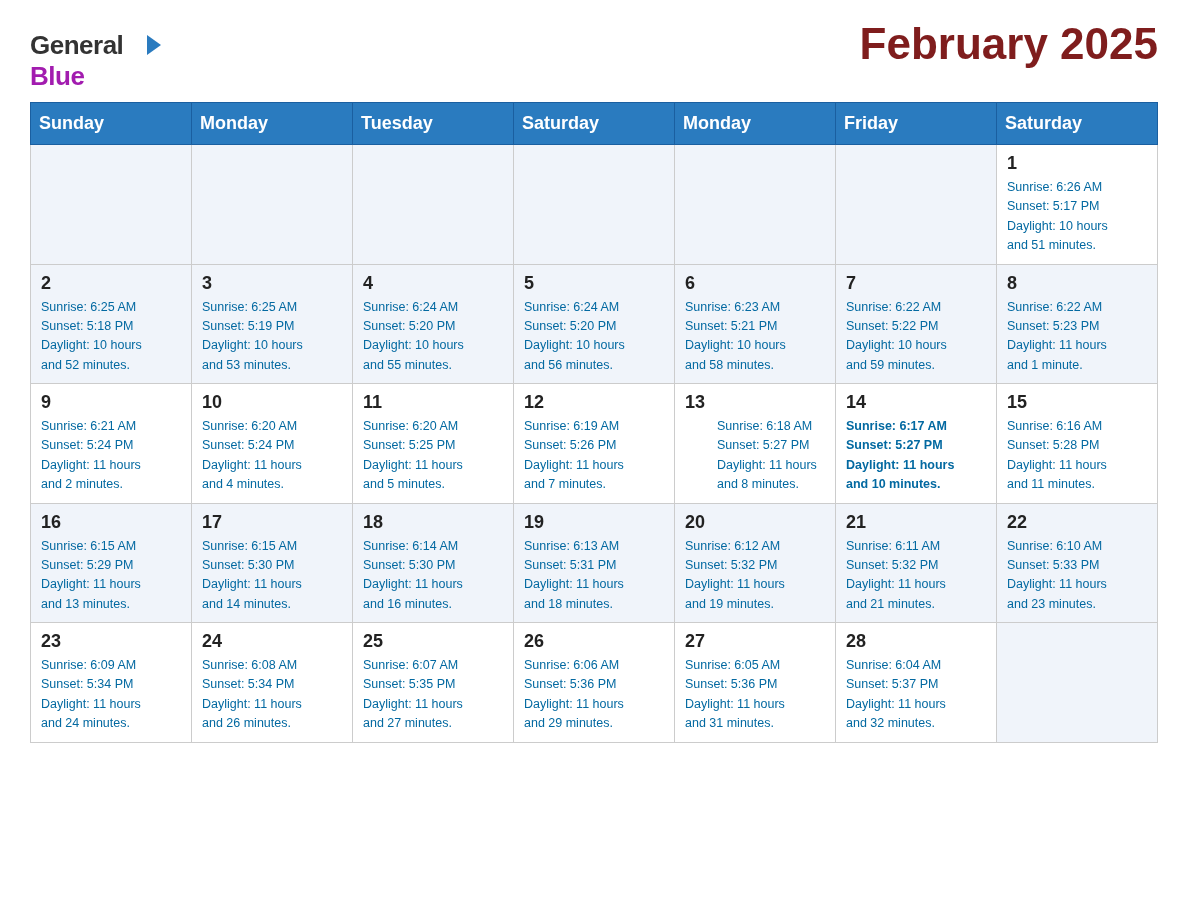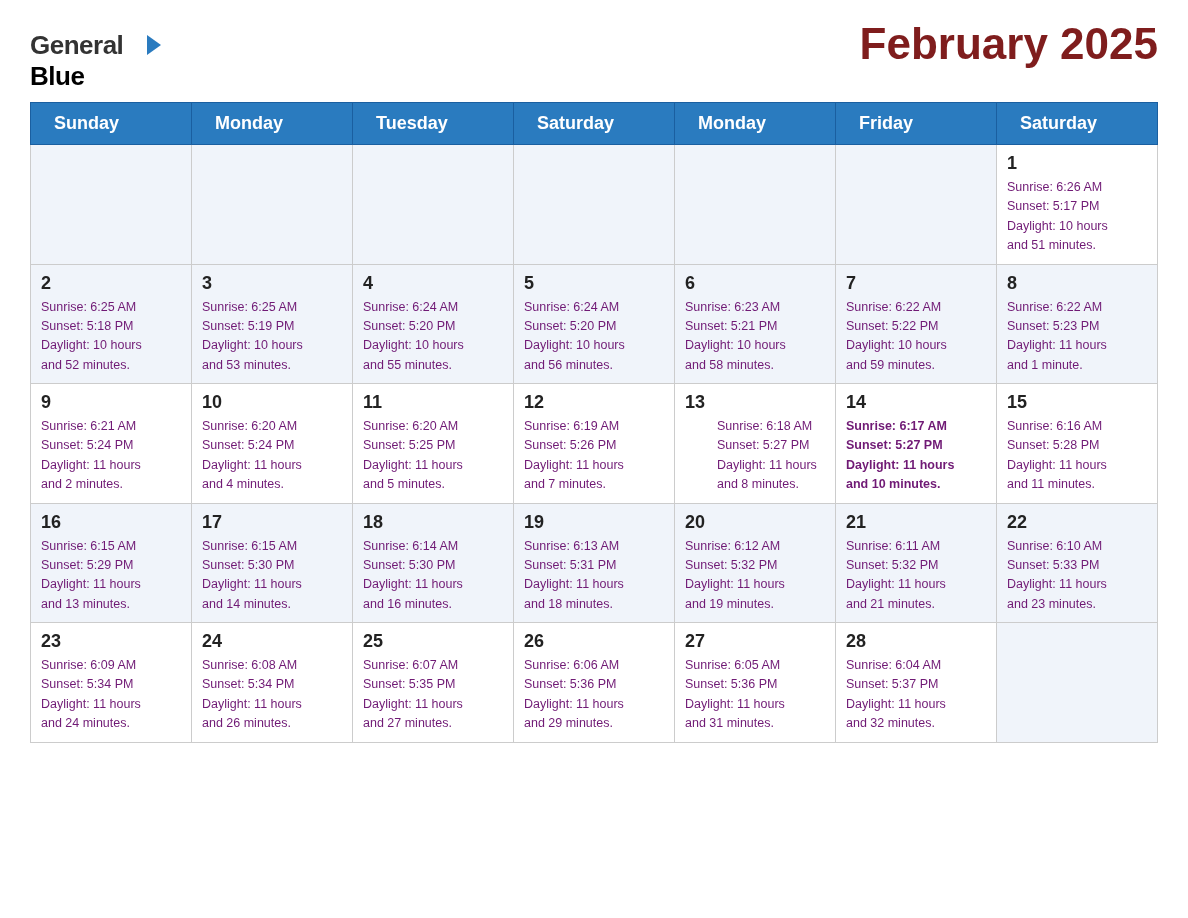--- a/index.html
+++ b/index.html
@@ -24,21 +24,21 @@
     }
     .logo-general {
       font-size: 26px;
       font-weight: bold;
       color: #333;
       letter-spacing: -0.5px;
     }
     .logo-blue {
       font-size: 26px;
       font-weight: bold;
-      color: #000000;
+      color: #a21caf;
       letter-spacing: -0.5px;
     }
     .logo-line {
       display: flex;
       align-items: center;
       gap: 20px;
     }
     .logo-arrow {
       width: 0;
       height: 0;
@@ -65,21 +65,21 @@
     .calendar {
       width: 100%;
       border-collapse: collapse;
       margin-top: 6px;
     }
     .calendar thead tr th {
       background-color: #2a7bbf;
       color: #fff;
       font-size: 18px;
       font-weight: bold;
-      padding: 10px 23px;
+      padding: 10px 8px;
       text-align: left;
       border: 1px solid #1a5fa0;
     }
     .calendar tbody tr td {
       vertical-align: top;
       border: 1px solid #ccc;
       padding: 8px 10px;
       width: calc(100% / 7);
       min-height: 110px;
     }
@@ -88,21 +88,21 @@
     }
     .day-number {
       font-size: 18px;
       font-weight: bold;
       color: #222;
       display: block;
       margin-bottom: 4px;
     }
     .day-info {
       font-size: 12.5px;
-      color: #701a75;
+      color: #0369a1;
       line-height: 1.55;
     }
     .calendar tbody tr:nth-child(odd) td {
       background-color: #fff;
     }
     .calendar tbody tr:nth-child(even) td {
       background-color: #f0f4fa;
     }
     .calendar tbody tr td.empty {
       background-color: #f0f4fa;

